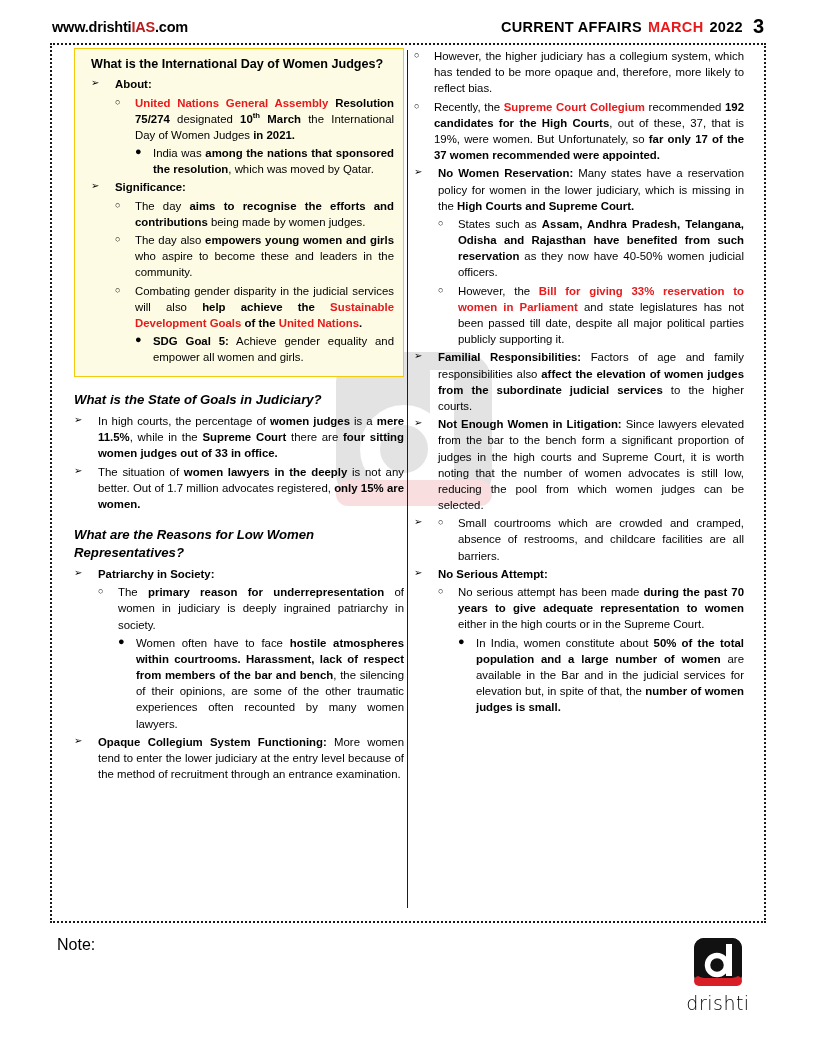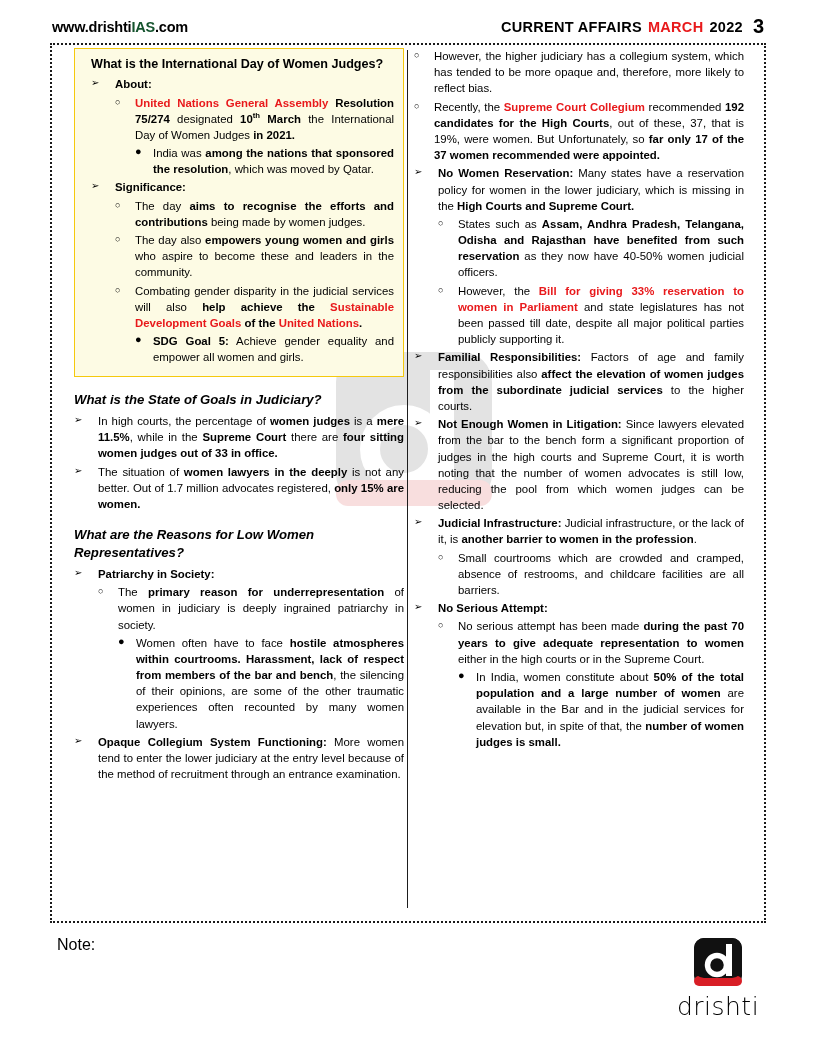--- a/index.html
+++ b/index.html
@@ -26,21 +26,21 @@
     display: flex;
     align-items: baseline;
     justify-content: space-between;
   }
   .site-url {
     font-size: 14.5px;
     font-weight: 600;
     letter-spacing: -0.2px;
     white-space: nowrap;
   }
-  .site-url .accent { color: #14532d; }
+  .site-url .accent { color: #b91c1c; }
   .header-right {
     display: flex;
     align-items: baseline;
     gap: 6px;
     white-space: nowrap;
     margin-left: 27px;
   }
   .ca-label {
     font-size: 14.5px;
     font-weight: 600;
@@ -193,21 +193,21 @@
     width: 92px;
     text-align: center;
   }
   .brand-mark {
     width: 52px;
     height: 52px;
     margin: 0 auto;
     position: relative;
   }
   .brand-word {
-    font-size: 25px;
+    font-size: 19px;
     letter-spacing: 0.5px;
     margin-top: 2px;
     font-family: "DejaVu Sans", sans-serif;
     font-weight: 300;
   }
 </style>
 </head>
 <body>
 
 <div class="page-header">
@@ -276,21 +276,21 @@
         <li class="item l2"><span class="mk">○</span><span><span>However, the higher judiciary has a collegium system, which has tended to be more opaque and, therefore, more likely to reflect bias.</span></span></li>
         <li class="item l2"><span class="mk">○</span><span><span>Recently, the </span><b class="r">Supreme Court Collegium</b><span> recommended </span><b>192 candidates for the High Courts</b><span>, out of these, 37, that is 19%, were women. But Unfortunately, so </span><b>far only 17 of the 37 women recommended were appointed.</b></span></li>
       </ul>
     <ul class="lvl">
         <li class="item l1"><span class="mk">➢</span><span><b>No Women Reservation:</b><span> Many states have a reservation policy for women in the lower judiciary, which is missing in the </span><b>High Courts and Supreme Court.</b></span><ul class="sub">
             <li class="item l2"><span class="mk">○</span><span><span>States such as </span><b>Assam, Andhra Pradesh, Telangana, Odisha and Rajasthan have benefited from such reservation</b><span> as they now have 40-50% women judicial officers.</span></span></li>
             <li class="item l2"><span class="mk">○</span><span><span>However, the </span><b class="r">Bill for giving 33% reservation to women in Parliament</b><span> and state legislatures has not been passed till date, despite all major political parties publicly supporting it.</span></span></li>
           </ul></li>
         <li class="item l1"><span class="mk">➢</span><span><b>Familial Responsibilities:</b><span> Factors of age and family responsibilities also </span><b>affect the elevation of women judges from the subordinate judicial services</b><span> to the higher courts.</span></span></li>
         <li class="item l1"><span class="mk">➢</span><span><b>Not Enough Women in Litigation:</b><span> Since lawyers elevated from the bar to the bench form a significant proportion of judges in the high courts and Supreme Court, it is worth noting that the number of women advocates is still low, reducing the pool from which women judges can be selected.</span></span></li>
-        <li class="item l1"><span class="mk">➢</span><span><b>Judicial Infrastructure:</b><span> Judicial infrastructure, or the lack of it, is </span><b>another barrier to women in the profession</b><span>.</span></span><ul class="sub">
+        <li class="item l1"><span class="mk">➢</span><ul class="sub">
             <li class="item l2"><span class="mk">○</span><span><span>Small courtrooms which are crowded and cramped, absence of restrooms, and childcare facilities are all barriers.</span></span></li>
           </ul></li>
         <li class="item l1"><span class="mk">➢</span><span><b>No Serious Attempt:</b></span><ul class="sub">
             <li class="item l2"><span class="mk">○</span><span><span>No serious attempt has been made </span><b>during the past 70 years to give adequate representation to women</b><span> either in the high courts or in the Supreme Court.</span></span><ul class="sub">
                 <li class="item l3"><span class="mk">●</span><span><span>In India, women constitute about </span><b>50% of the total population and a large number of women</b><span> are available in the Bar and in the judicial services for elevation but, in spite of that, the </span><b>number of women judges is small.</b></span></li>
               </ul></li>
           </ul></li>
       </ul>
   </div>
 </div>

